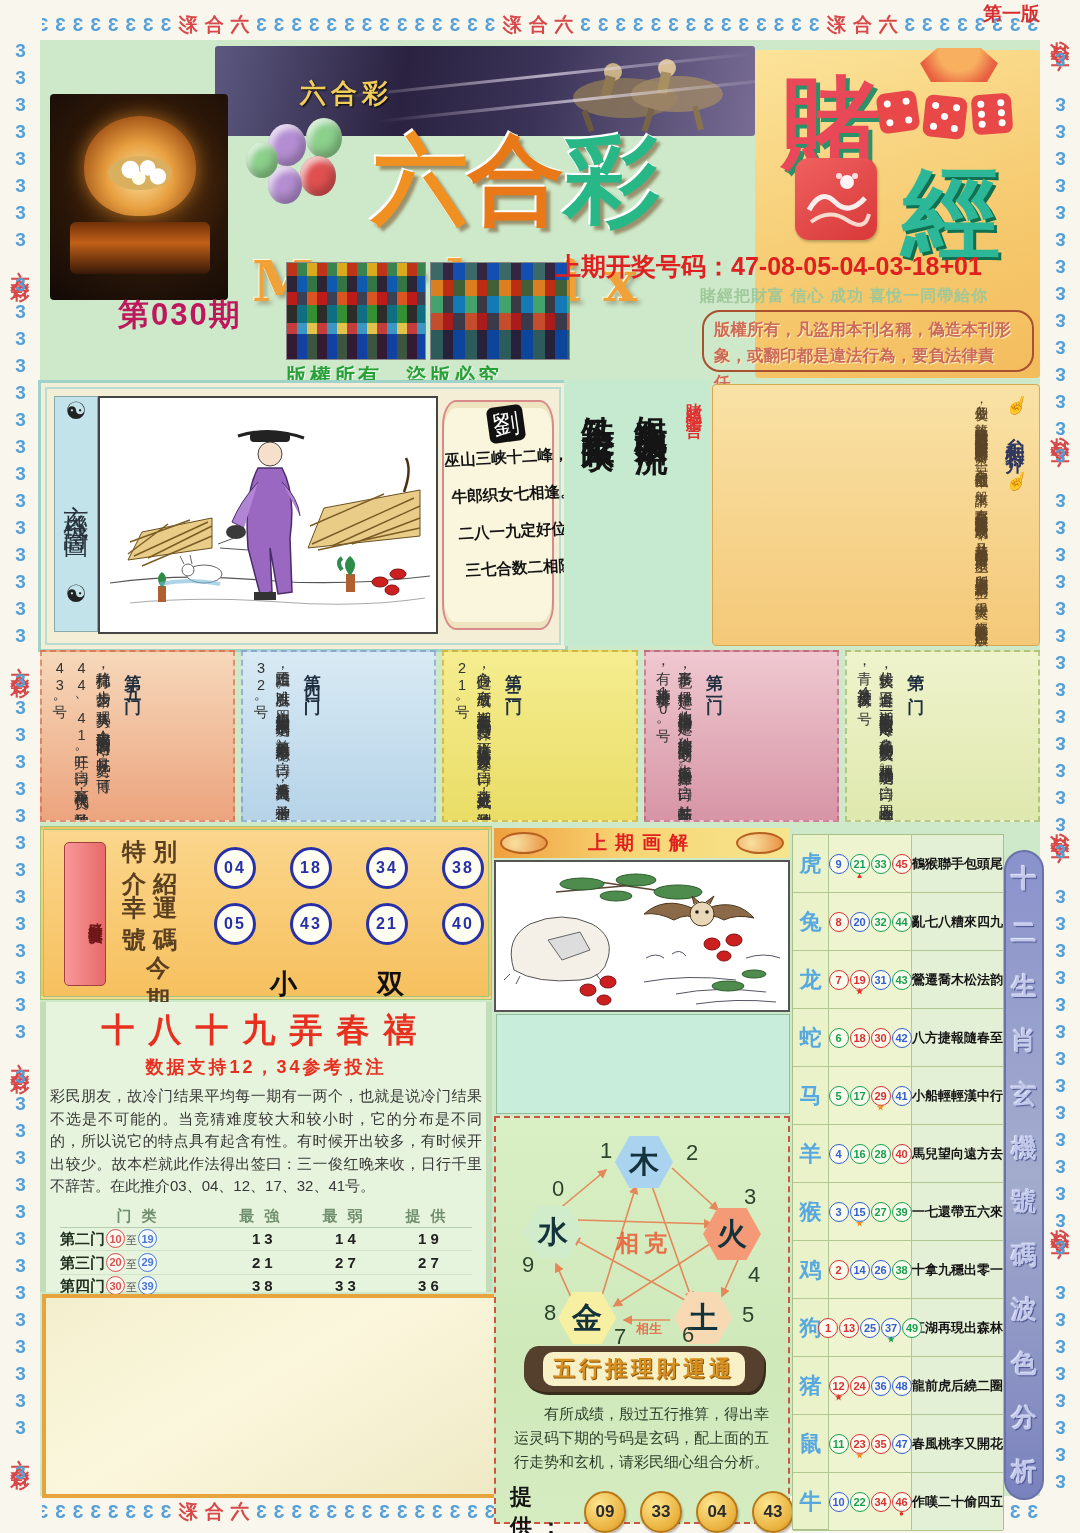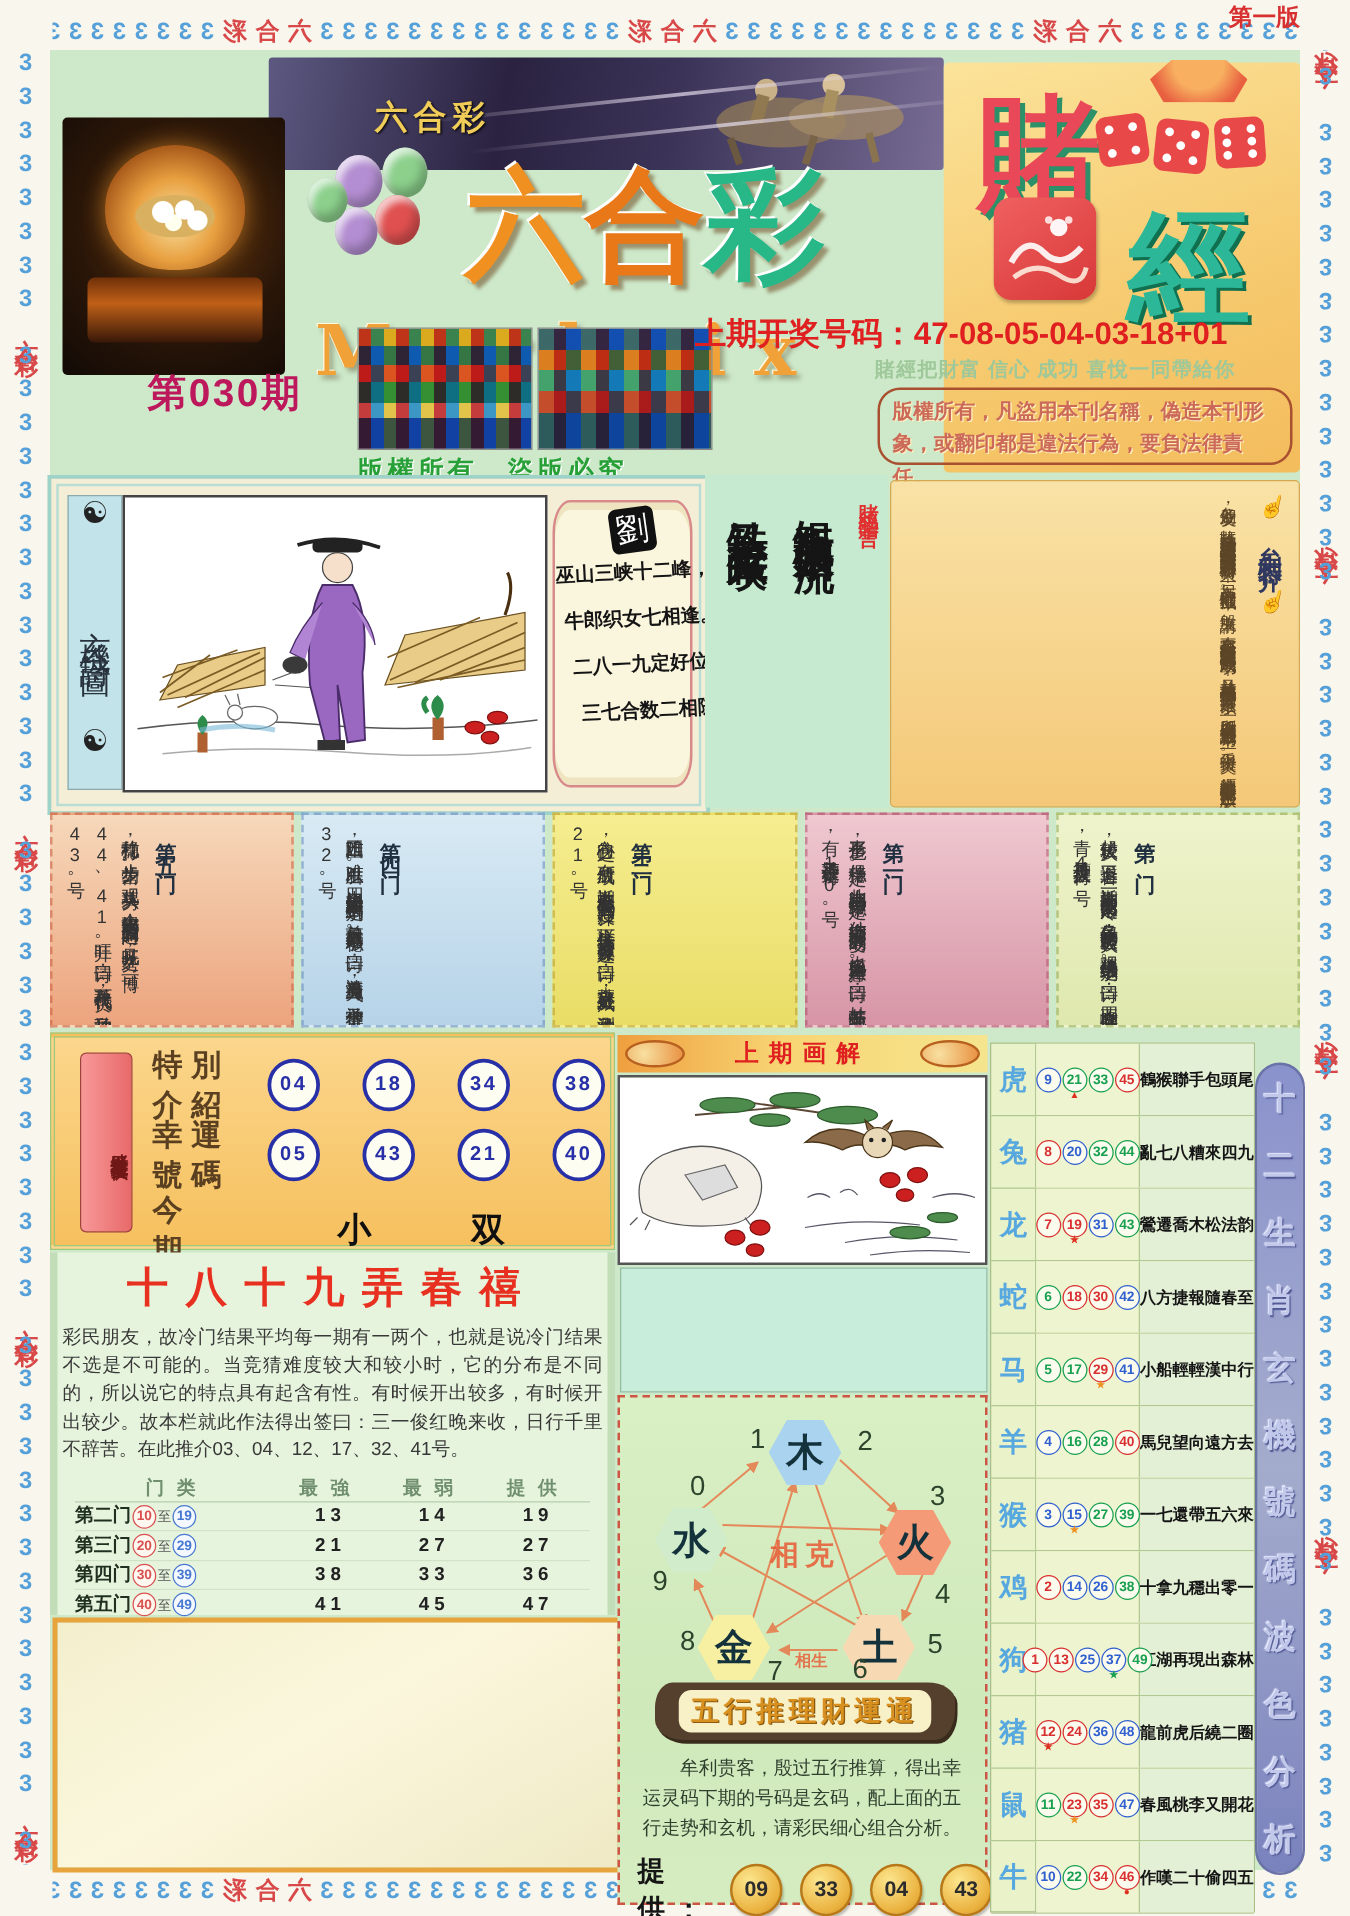--- a/index.html
+++ b/index.html
@@ -87,21 +87,21 @@
   .door2{background:linear-gradient(180deg,#efc8d0,#d795a6);border:2px dashed rgba(170,70,100,.5);}
   .door1{background:linear-gradient(180deg,#eff3cc,#dfe8ae);border:2px dashed rgba(130,160,70,.5);}
 
   
   #special-box{left:40px;top:826px;width:452px;height:174px;background:linear-gradient(180deg,#fbd68c,#f6c05e);border:4px double #9cc87c;box-sizing:border-box;}
   #special-ribbon{left:64px;top:842px;width:42px;height:144px;background:linear-gradient(90deg,#f89898,#e86a6a);border:1px solid #a04040;border-radius:5px;writing-mode:vertical-rl;text-orientation:upright;font-size:14px;font-weight:bold;color:#701818;text-align:center;letter-spacing:1px;padding-top:4px;box-sizing:border-box;}
   .sp-row{position:absolute;left:122px;width:362px;height:44px;display:flex;align-items:center;}
   .sp-label{font-size:24px;font-weight:bold;color:#5a4020;letter-spacing:7px;font-family:"DejaVu Serif",serif;width:128px;}
   .sp-circles{display:flex;gap:34px;margin-left:8px;}
   .num-circle{width:36px;height:36px;border:3px solid #2830a8;border-radius:50%;background:#fdfdf2;color:#2830a8;font-size:16px;font-weight:bold;display:flex;align-items:center;justify-content:center;letter-spacing:2px;}
-  #sp-period{position:absolute;left:122px;top:952px;width:362px;display:flex;align-items:center;}
+  #sp-period{position:absolute;left:122px;top:952px;width:362px;display:flex;align-items:center;text-align:right;}
   #sp-period .sp-label{width:190px;letter-spacing:40px;}
   .sp-val{font-size:27px;font-weight:bold;color:#101010;margin-right:80px;}
 
   
   #spring-box{left:40px;top:1002px;width:452px;height:290px;background:#e7f4dd;border-left:6px solid rgba(140,190,130,.4);border-right:6px solid rgba(140,190,130,.4);box-sizing:border-box;}
   #spring-title{text-align:center;color:#e83020;font-size:33px;font-weight:bold;letter-spacing:14px;margin-top:6px;font-family:"DejaVu Serif",serif;}
   #spring-sub{text-align:center;color:#e83020;font-size:18px;font-weight:bold;letter-spacing:3px;margin-top:2px;}
   #spring-body{margin:6px 4px 0;font-size:15px;color:#383838;line-height:1.5;text-align:justify;}
   #spring-body::first-line{}
   #spring-table{margin:8px 14px 0;width:412px;border-collapse:collapse;font-size:15px;color:#333;}
@@ -377,20 +377,21 @@
   <div id="sp-period">
     <span class="sp-label">今期</span>
     <span id="sp-vals" style="display: flex; margin-left: 60px;">
         <span class="sp-val">小</span>
         <span class="sp-val">双</span>
       </span>
   </div>
 
   <div id="spring-box" class="abs">
     <div id="spring-title">十八十九弄春禧</div>
+    <div id="spring-sub">数据支持12，34参考投注</div>
     <div id="spring-body">彩民朋友，故冷门结果平均每一期有一两个，也就是说冷门结果不选是不可能的。当竞猜难度较大和较小时，它的分布是不同的，所以说它的特点具有起含有性。有时候开出较多，有时候开出较少。故本栏就此作法得出签曰：三一俊红晚来收，日行千里不辞苦。在此推介03、04、12、17、32、41号。</div>
     <table id="spring-table">
       <thead>
           <tr id="spring-head">
             <th>门类</th>
             <th>最強</th>
             <th>最弱</th>
             <th>提供</th>
           </tr>
         </thead>
@@ -511,21 +512,21 @@
           <span class="fe-digit" style="left: 186px; top: 198px;">6</span>
           <span class="fe-digit" style="left: 118px; top: 200px;">7</span>
           <span class="fe-digit" style="left: 48px; top: 176px;">8</span>
           <span class="fe-digit" style="left: 26px; top: 128px;">9</span>
           <span class="fe-digit" style="left: 56px; top: 52px;">0</span>
         </div>
     </div>
     <div id="wood-sign">
         <span class="inner">五行推理財運通</span>
       </div>
-    <div id="five-body">牟利贵客，殷过五行推算，得出幸运灵码下期的号码是玄码，配上面的五行走势和玄机，请彩民细心组合分析。</div>
+    <div id="five-body">有所成绩，殷过五行推算，得出幸运灵码下期的号码是玄码，配上面的五行走势和玄机，请彩民细心组合分析。</div>
     <div id="five-offer">
       <span id="five-offer-label">提供：</span>
       <span id="coins" style="display:flex;">
           <span class="coin">09</span>
           <span class="coin">33</span>
           <span class="coin">04</span>
           <span class="coin">43</span>
         </span>
     </div>
   </div>

